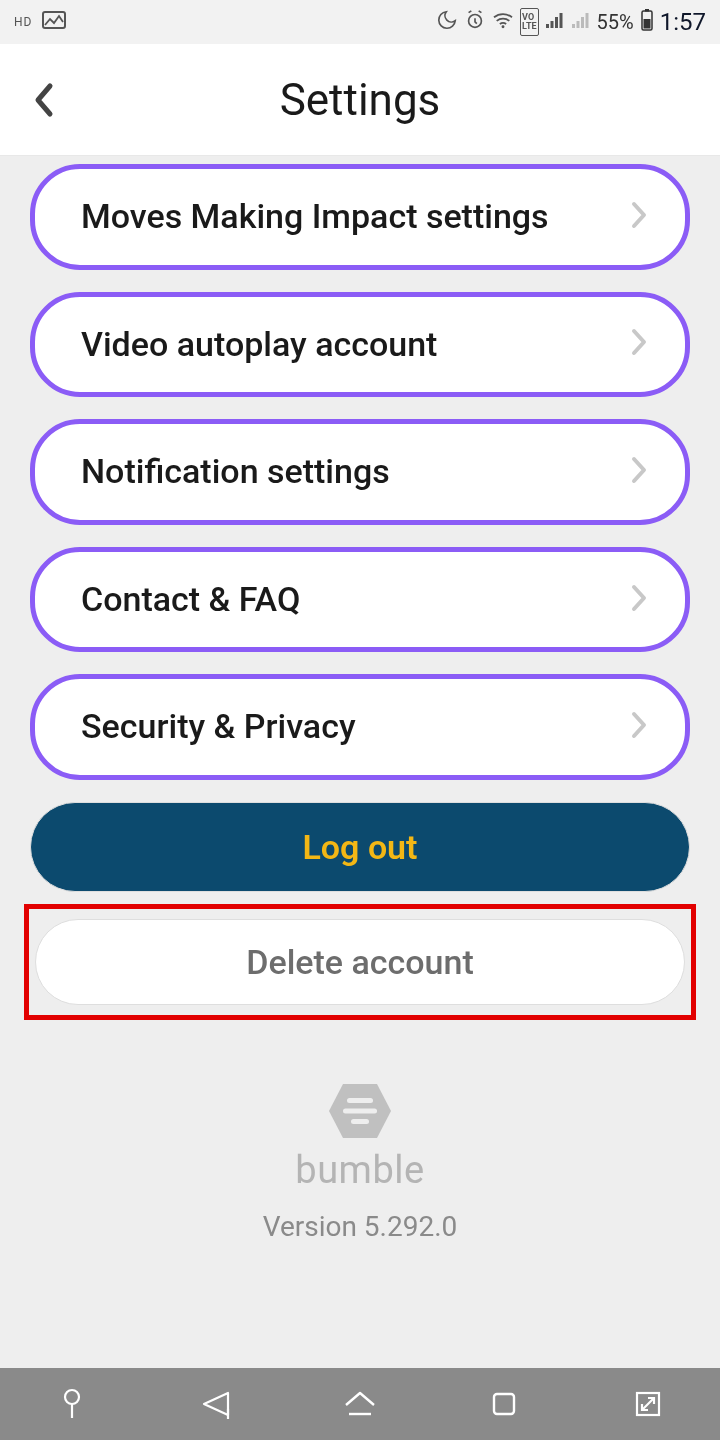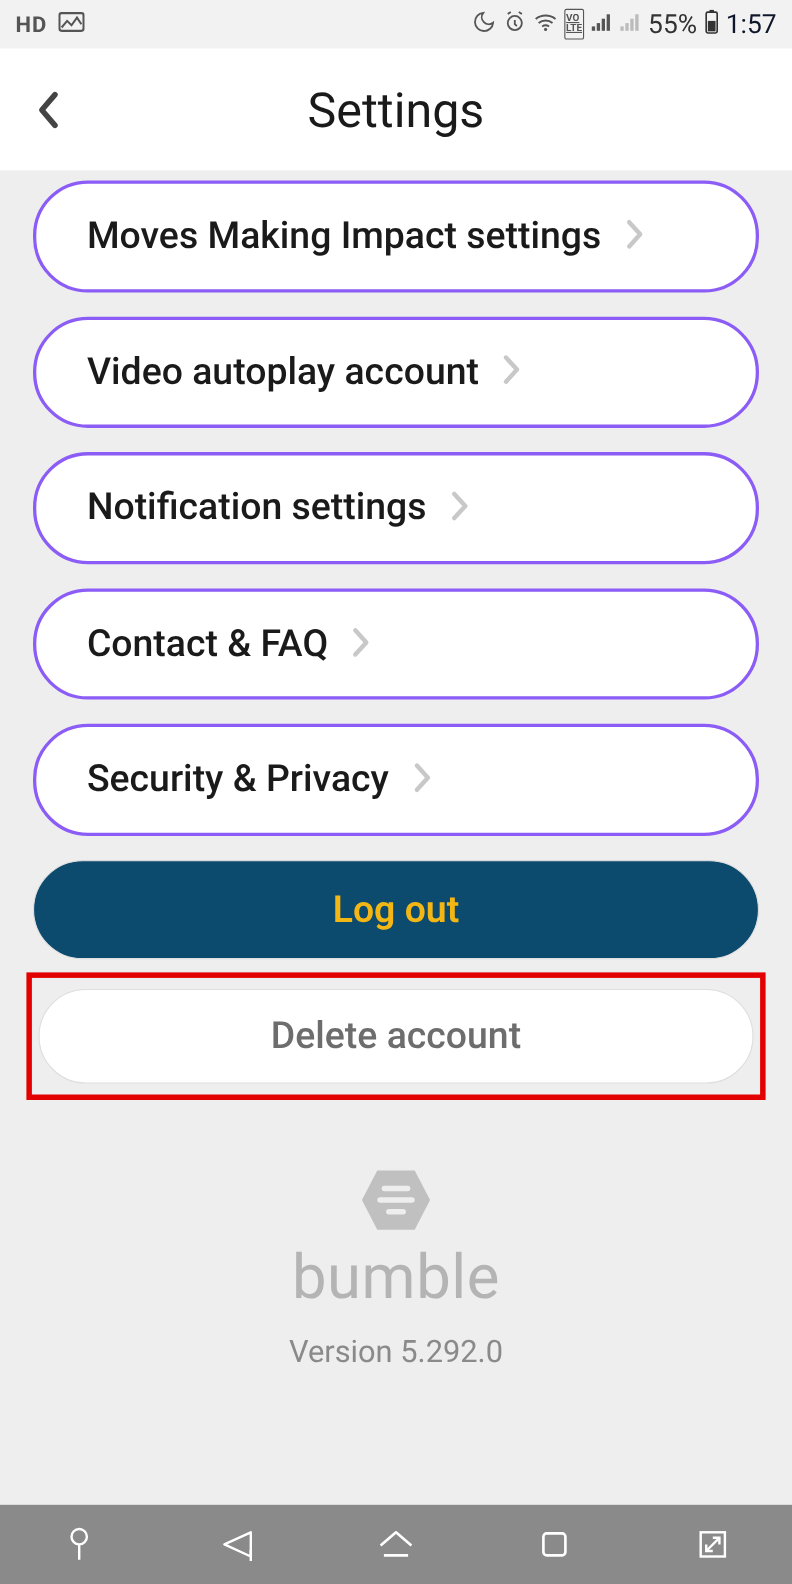--- a/index.html
+++ b/index.html
@@ -31,22 +31,22 @@
       display: flex;
       align-items: center;
       gap: 10px;
     }
     .status-right {
       display: flex;
       align-items: center;
       gap: 6px;
     }
     .hd-badge {
-      font-weight: bold;
-      font-size: 20px;
+      font-weight: normal;
+      font-size: 12px;
       letter-spacing: 1px;
     }
     
     .header {
       background: #fff;
       height: 112px;
       display: flex;
       align-items: center;
       padding: 0 20px;
       position: relative;
@@ -71,25 +71,26 @@
     }
     
     .content {
       flex: 1;
       padding: 8px 30px 0 30px;
       display: flex;
       flex-direction: column;
     }
     .setting-row {
       background: #fff;
-      border: 3px solid #8b5cf6;
+      border: 5px solid #8b5cf6;
       border-radius: 50px;
       padding: 24px 36px 24px 46px;
       display: flex;
       align-items: center;
+      justify-content: space-between;
       margin-top: 22px;
     }
     .setting-row:first-child {
       margin-top: 0;
       border-top-left-radius: 50px;
       border-top-right-radius: 50px;
     }
     .setting-label {
       font-size: 34px;
       font-weight: 500;
@@ -138,21 +139,21 @@
       text-align: center;
       margin-top: 60px;
       color: #9b9b9b;
     }
     .brand-logo {
       display: flex;
       justify-content: center;
       margin-bottom: 6px;
     }
     .brand-name {
-      font-size: 56px;
+      font-size: 38px;
       font-weight: 400;
       color: #b4b4b4;
       letter-spacing: 0.5px;
     }
     .brand-version {
       font-size: 28px;
       color: #8a8a8a;
       margin-top: 18px;
     }
     .brand-tagline {
@@ -201,38 +202,38 @@
           <circle cx="12" cy="13" r="7" fill="none" stroke="#555" stroke-width="1.8"></circle>
           <path d="M12 10v4l2 2M5 4l3-2M19 4l-3-2" fill="none" stroke="#555" stroke-width="1.8"></path>
         </svg>
     </span>
     <span>
       <svg width="22" height="18" viewBox="0 0 24 20">
           <path d="M2 7a16 16 0 0120 0M5 11a11 11 0 0114 0M8.5 14.5a6 6 0 017 0" fill="none" stroke="#555" stroke-width="2"></path>
           <circle cx="12" cy="17.5" r="1.6" fill="#555"></circle>
         </svg>
     </span>
-    <span style="font-size:9px;border:1.5px solid #555;border-radius:2px;padding:4px 1px;line-height:1;font-weight:bold;text-decoration:underline;">VO<br>LTE</span>
+    <span style="font-size:9px;border:1.5px solid #555;border-radius:2px;padding:4px 1px;line-height:1;font-weight:bold;">VO<br>LTE</span>
     <span>
       <svg width="20" height="18" viewBox="0 0 20 18">
           <rect x="1" y="13" width="3" height="4" fill="#555"></rect>
           <rect x="5.5" y="10" width="3" height="7" fill="#555"></rect>
           <rect x="10" y="6" width="3" height="11" fill="#555"></rect>
           <rect x="14.5" y="2" width="3" height="15" fill="#555"></rect>
         </svg>
     </span>
     <span>
       <svg width="20" height="18" viewBox="0 0 20 18">
           <rect x="1" y="13" width="3" height="4" fill="#bbb"></rect>
           <rect x="5.5" y="10" width="3" height="7" fill="#bbb"></rect>
           <rect x="10" y="6" width="3" height="11" fill="#bbb"></rect>
           <rect x="14.5" y="2" width="3" height="15" fill="#bbb"></rect>
         </svg>
     </span>
-    <span style="font-size:24px;color:#333;">55%</span>
+    <span style="font-size:20px;color:#333;">55%</span>
     <span>
       <svg width="14" height="24" viewBox="0 0 14 24">
           <rect x="2" y="3" width="10" height="19" rx="1.5" fill="none" stroke="#333" stroke-width="1.5"></rect>
           <rect x="5" y="1" width="4" height="2.5" fill="#333"></rect>
           <rect x="3.5" y="11" width="7" height="9.5" fill="#333"></rect>
         </svg>
     </span>
     <span style="font-size:24px;color:#0f172a;">1:57</span>
   </div>
 </div>

